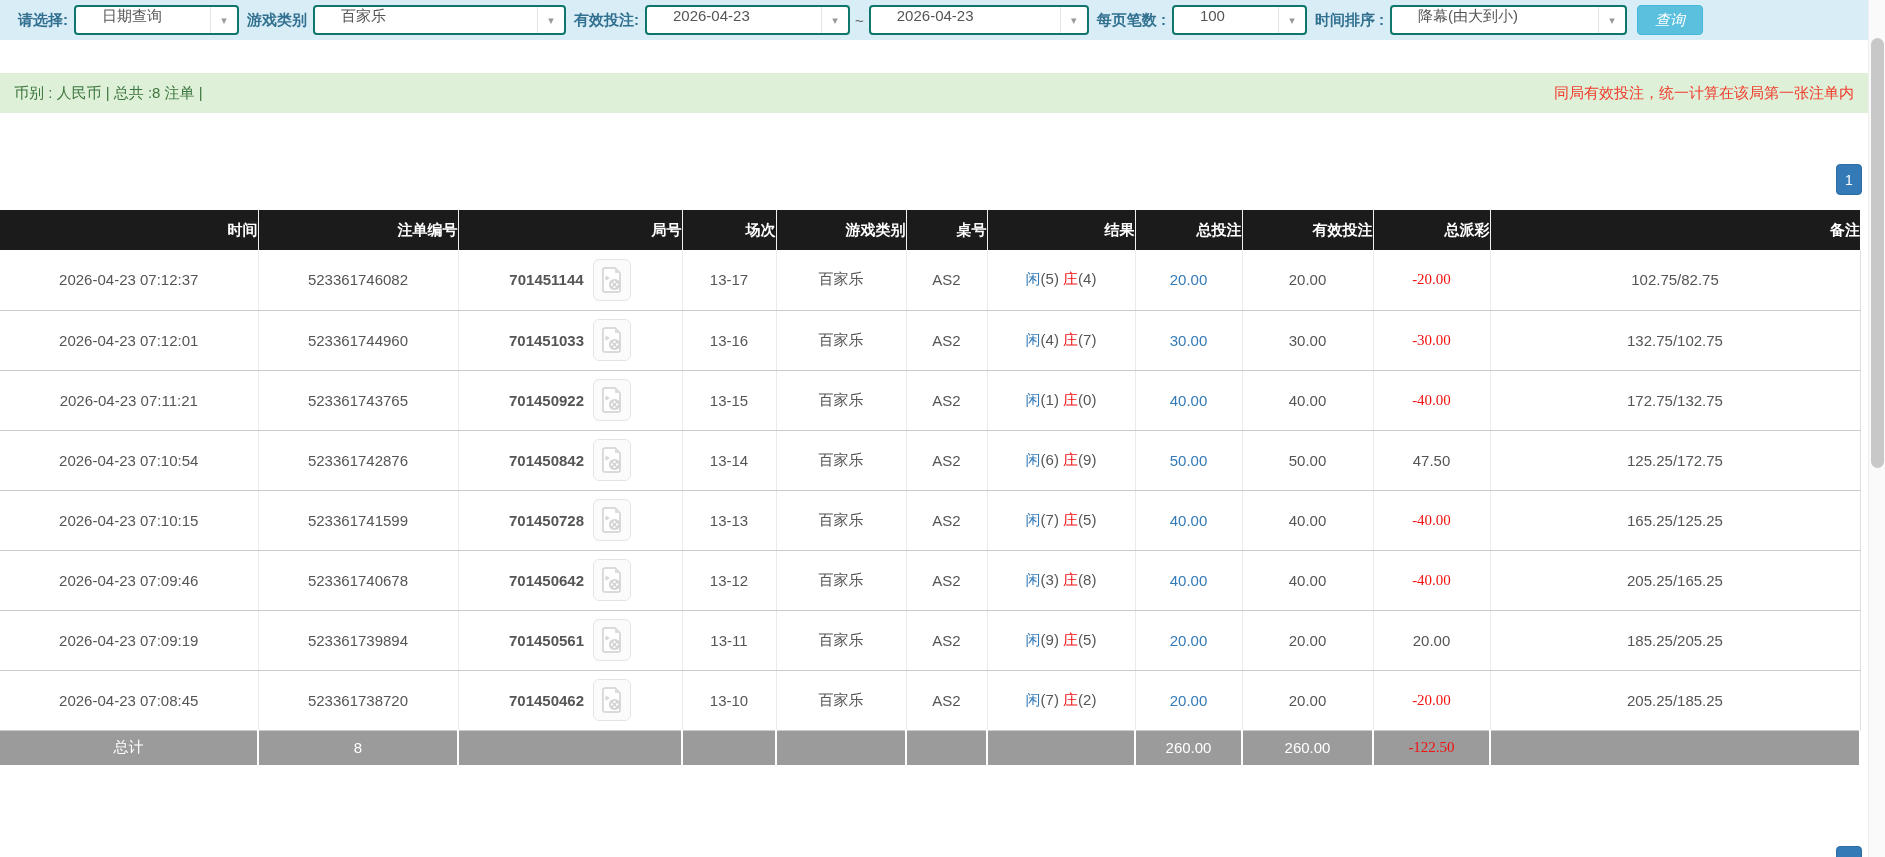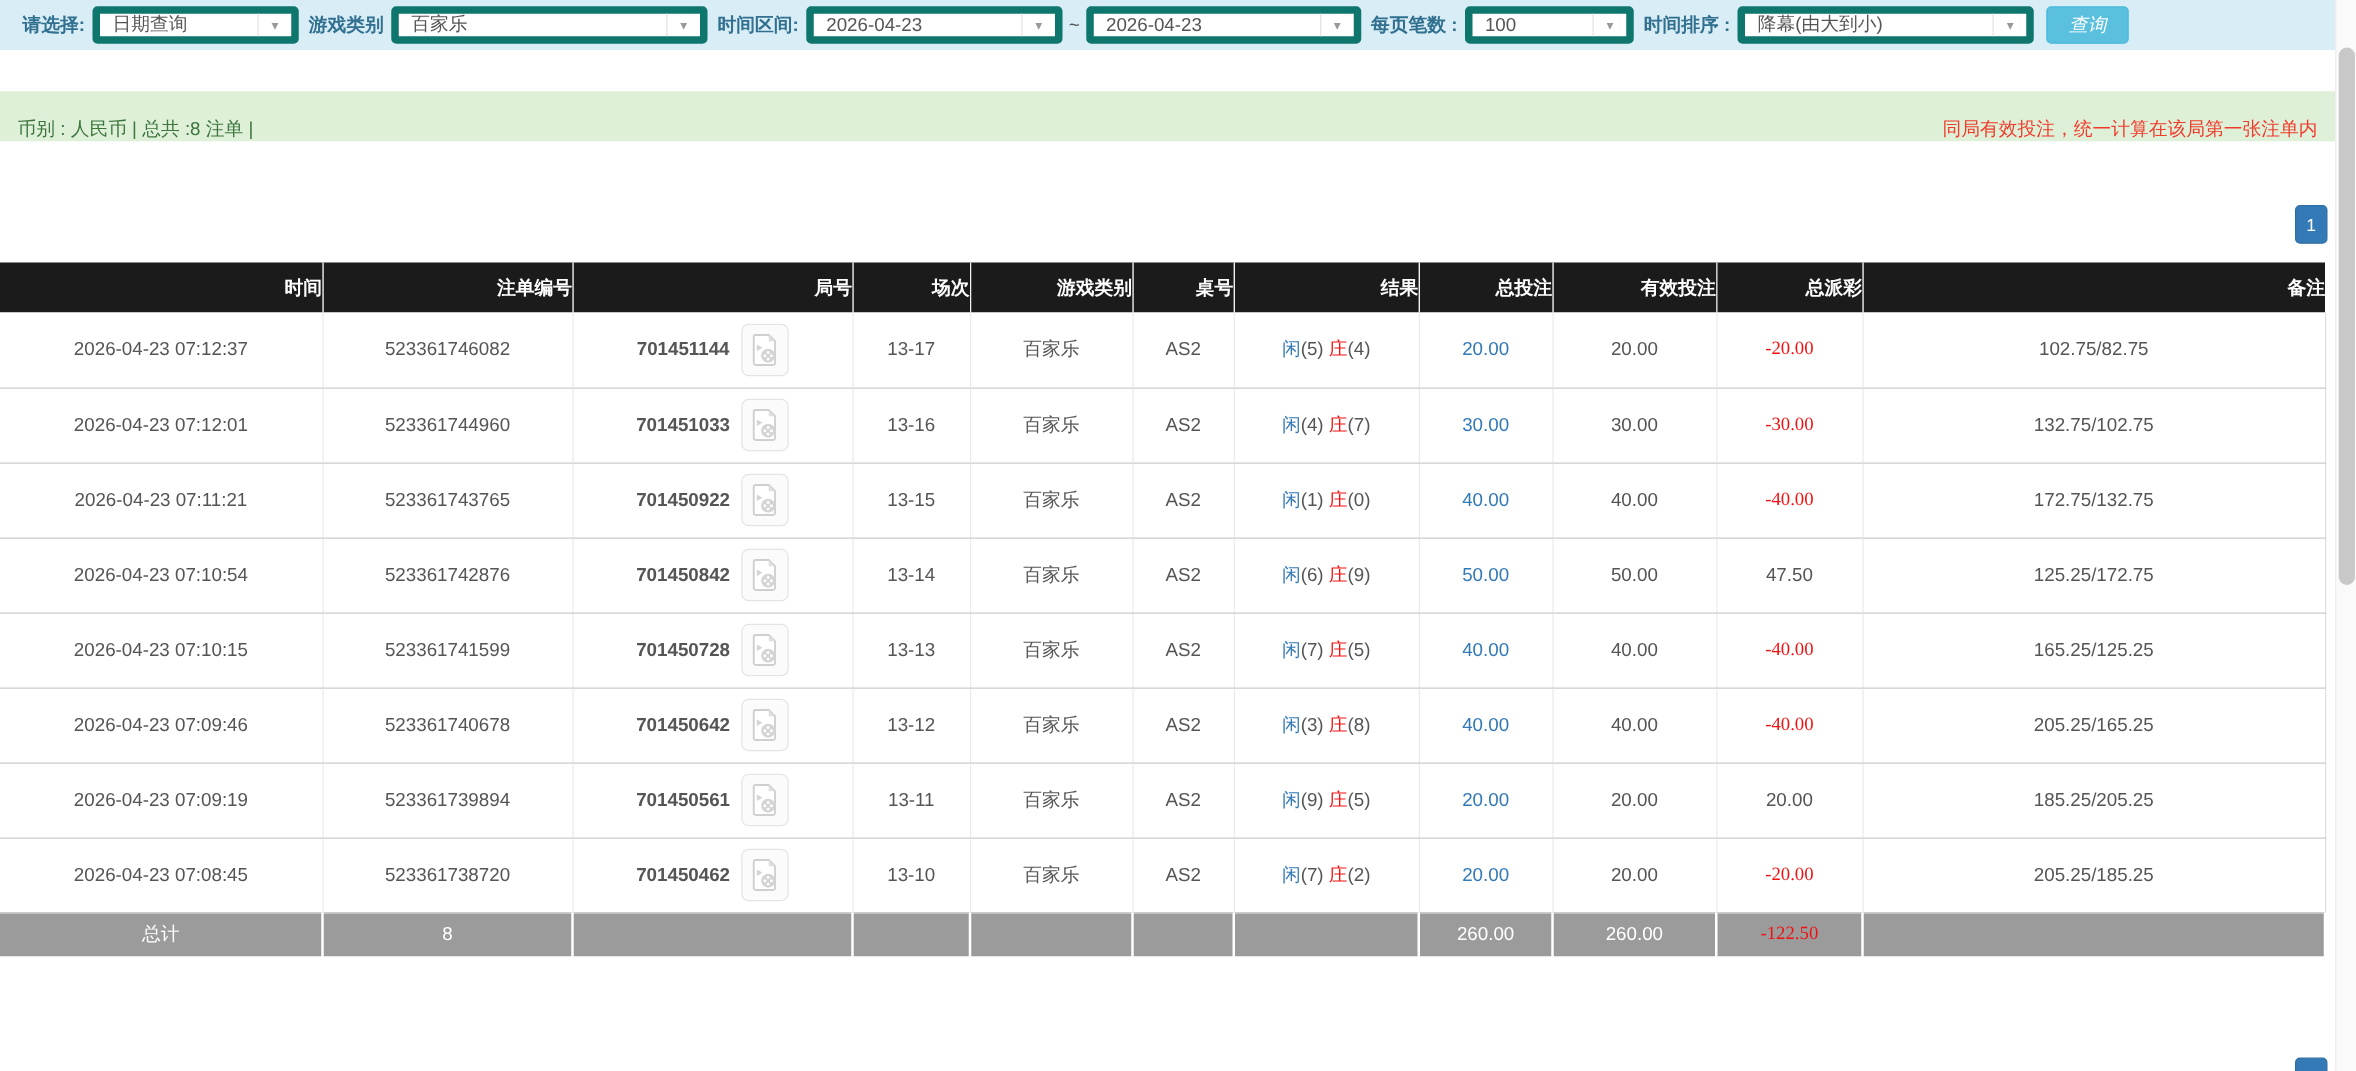--- a/index.html
+++ b/index.html
@@ -11,33 +11,33 @@
   *{box-sizing:border-box; margin:0; padding:0;}
   body{width:1885px; height:857px; overflow:hidden; background:#fff;
        font-family:"Liberation Sans", sans-serif;}
   .page{position:relative; width:1885px; height:811px;}
   .content{width:1868px;}
 
   
   .toolbar{height:40px; background:var(--toolbar-bg); display:flex; align-items:center;
            padding:0 10px; white-space:nowrap;}
   .flabel{font-size:15px; font-weight:bold; color:var(--label-blue); margin:0 6px 0 8px;}
-  .sel{background:#fff; border:6px solid #0f766e; border-radius:4px; height:30px;
-       display:inline-flex; align-items:flex-end; justify-content:space-between; cursor:pointer;}
+  .sel{background:#fff; border:2px solid #0f766e; border-radius:4px; height:30px;
+       display:inline-flex; align-items:flex-start; justify-content:space-between; cursor:pointer;padding-left:16px;}
   .sel .val{padding-left:10px; font-size:15px; color:#555; overflow:hidden;}
   .sel .caret{width:27px; align-self:stretch; display:flex; align-items:center; justify-content:center;
               color:#999; font-size:11px; border-left:1px solid #e3e3e3;}
   .tilde{font-size:15px; color:#555; margin:0 5px;}
   .search-btn{margin-left:10px; height:30px; padding:0 17px; background:var(--btn-blue);
               border:1px solid var(--btn-blue-border); border-radius:4px; color:#fff;
               font-size:15px; cursor:pointer;font-style:italic;}
 
   
   .banner{height:40px; background:var(--banner-bg); margin-top:33px; display:flex;
-          align-items:flex-end; justify-content:space-between; padding:0 14px; font-size:15px;
+          align-items:center; justify-content:space-between; padding:0 14px; font-size:15px;
           color:var(--banner-green);}
   .banner .alert{color:var(--alert-red);}
 
   
   .pag-row{display:flex; justify-content:flex-end; margin-top:51px; padding-right:6px; height:31px;}
   .page-btn{min-width:26px; height:31px; background:var(--pagination-blue); border:1px solid #2e6da4;
             border-radius:4px; color:#fff; font-size:14px; display:flex; align-items:center;
             justify-content:center; cursor:pointer;}
   .page-btn.bottom{position:absolute; left:1836px; top:846px;}
 
@@ -77,21 +77,21 @@
         <span class="val">日期查询</span>
         <span class="caret">▾</span>
       </div>
 
       <span class="flabel">游戏类别</span>
       <div class="sel" style="width:253px">
         <span class="val">百家乐</span>
         <span class="caret">▾</span>
       </div>
 
-      <span class="flabel">时间区间:</span>
+      <span class="flabel">有效投注:</span>
       <div class="sel" style="width:205px">
         <span class="val">2026-04-23</span>
         <span class="caret">▾</span>
       </div>
       <span class="tilde">~</span>
       <div class="sel" style="width:220px">
         <span class="val">2026-04-23</span>
         <span class="caret">▾</span>
       </div>
 

